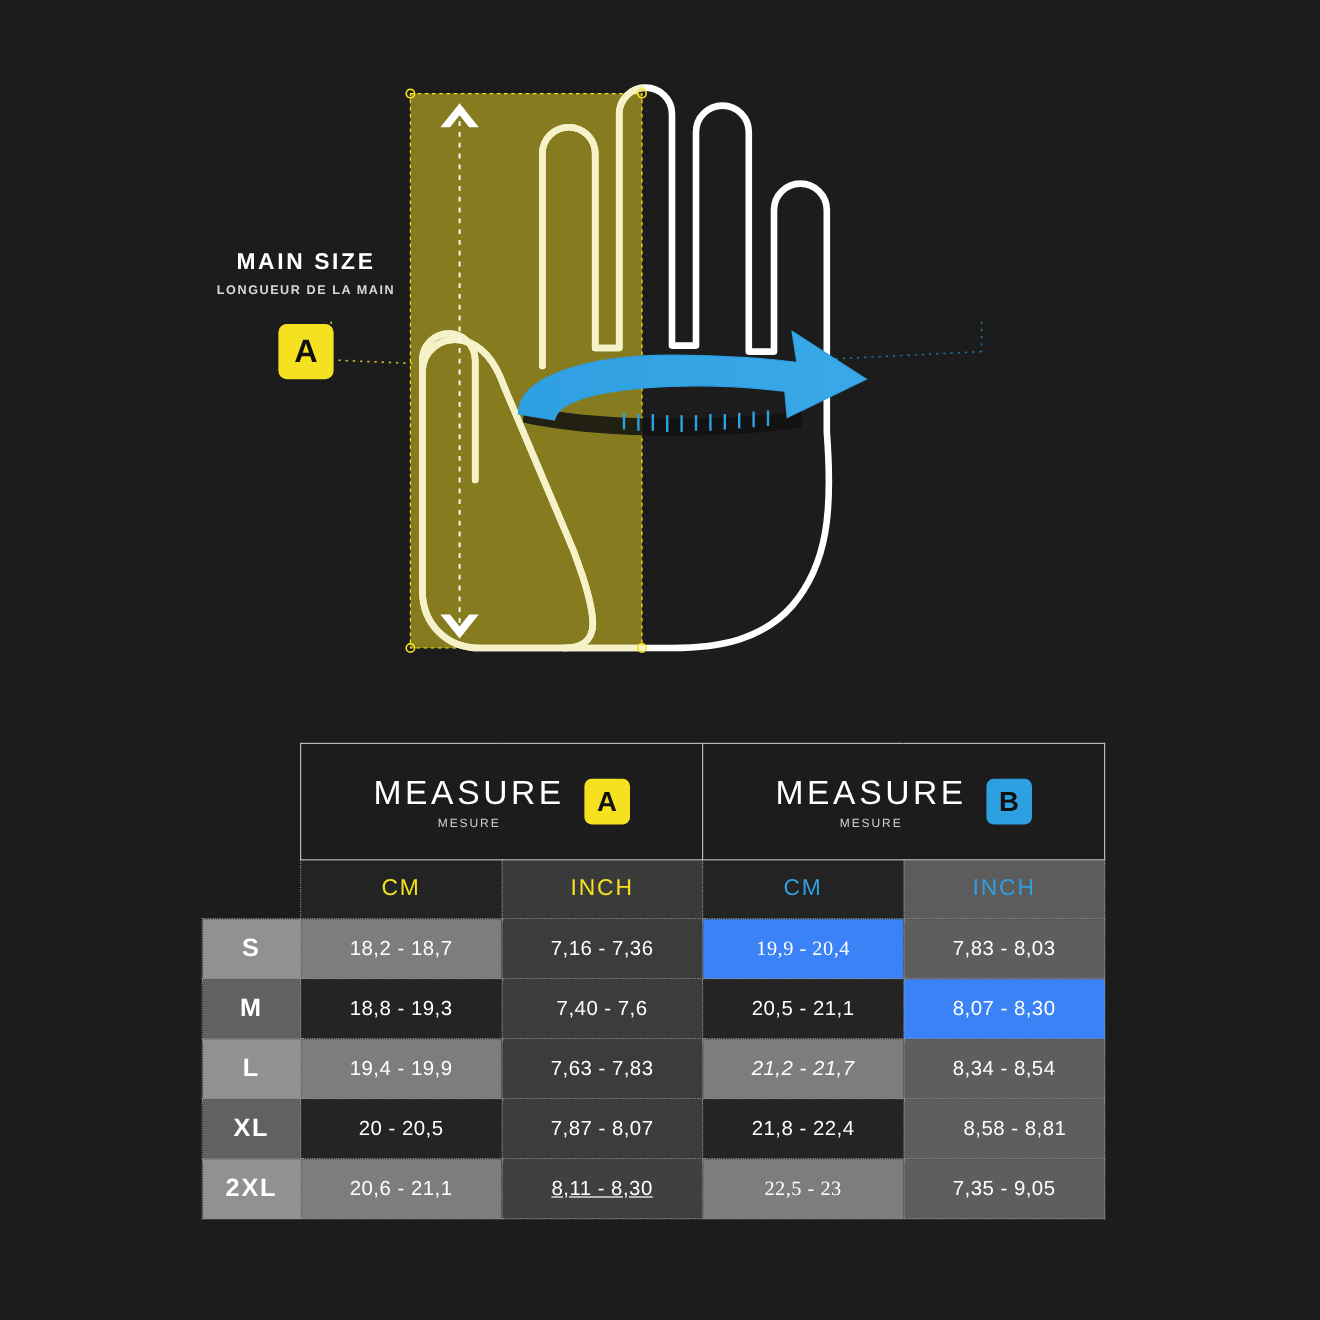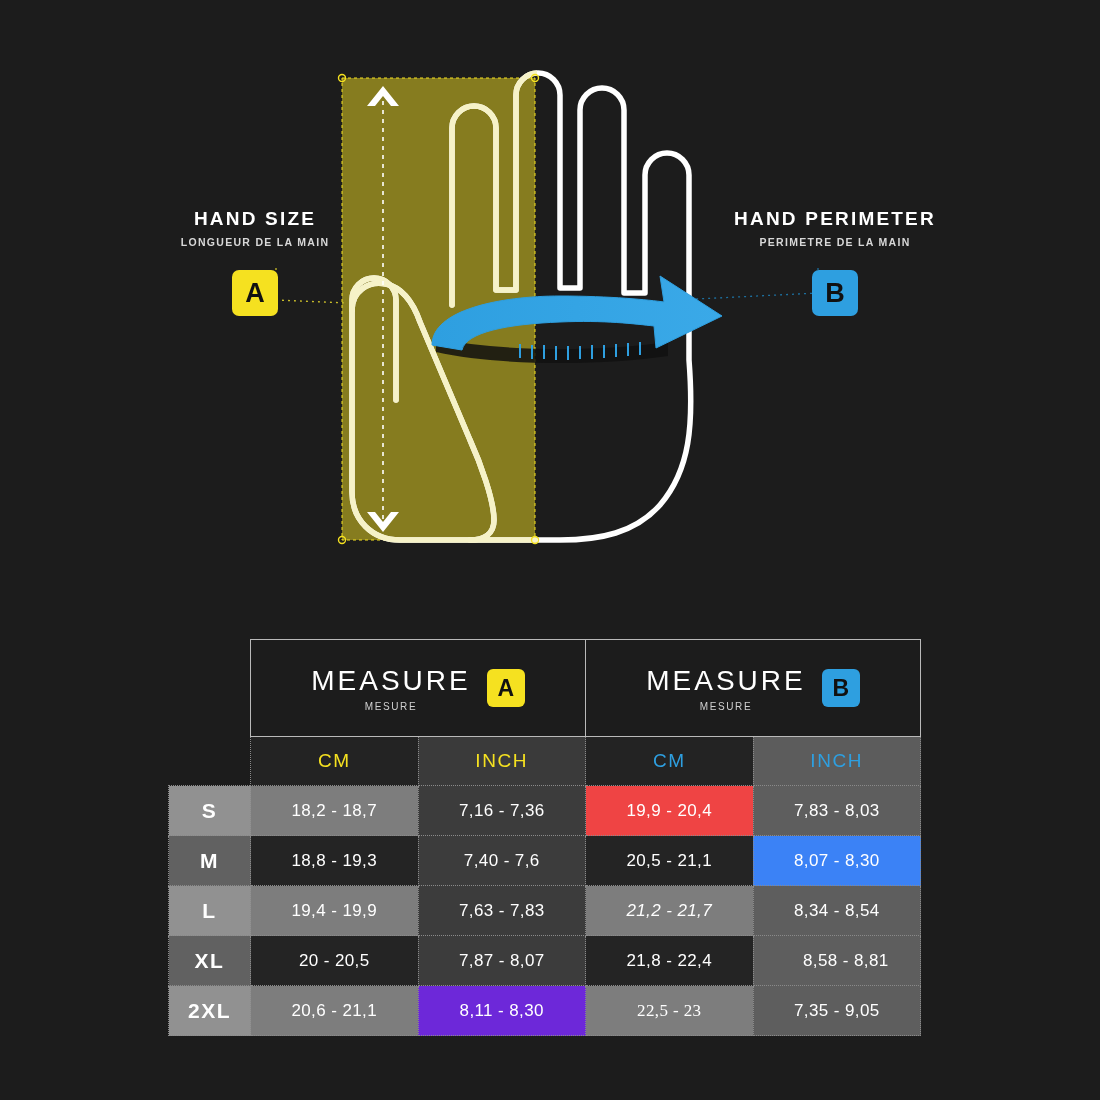--- a/index.html
+++ b/index.html
@@ -71,21 +71,20 @@
   #label-a .badge { margin: 22px auto 0 auto; }
   #label-b { left: 700px; top: 208px; width: 270px; }
   #label-b .badge { margin: 22px auto 0 auto; }
 
   
   #table-wrap {
     position: absolute;
     left: 168px;
     top: 619px;
     width: 752px;
-    margin-top: 20px;
   }
   table.size-table {
     border-collapse: collapse;
     width: 752px;
     table-layout: fixed;
   }
   table.size-table td, table.size-table th {
     border: 1px dotted #8a8a8a;
     padding: 0;
     text-align: center;
@@ -279,30 +278,25 @@
                  L 660 276
                  L 722 316
                  L 656 348
                  L 654 326
                  C 636 324 604 320 560 322
                  C 508 324 466 332 462 350 Z" fill="url(#arrowGrad)" stroke="#2e9fe0" stroke-width="1"></path>
       </g>
     </svg>
 
     <div class="label-block" id="label-a">
-      <div class="label-title">HAND SIZE</div>
+      <div class="label-title">MAIN SIZE</div>
       <div class="label-sub">LONGUEUR DE LA MAIN</div>
       <div class="badge badge-a">A</div>
     </div>
 
-    <div class="label-block" id="label-b">
-      <div class="label-title">HAND PERIMETER</div>
-      <div class="label-sub">PERIMETRE DE LA MAIN</div>
-      <div class="badge badge-b">B</div>
-    </div>
   </div>
 
   <div id="table-wrap">
     <table class="size-table">
       <colgroup>
         <col class="col-size">
         <col class="col-data">
           <col class="col-data">
         <col class="col-data">
           <col class="col-data">
@@ -336,21 +330,21 @@
           <td class="unit-cell unit-a">CM</td>
           <td class="unit-cell unit-a2">INCH</td>
           <td class="unit-cell unit-b">CM</td>
           <td class="unit-cell unit-b2">INCH</td>
         </tr>
 
         <tr>
           <td class="size-cell" style="background:#919191;">S</td>
           <td class="data-cell" style="background:#7d7d7d;">18,2 - 18,7</td>
           <td class="data-cell" style="background:#3c3c3c;">7,16 - 7,36</td>
-          <td class="data-cell" style="background:#ef4444;">19,9 - 20,4</td>
+          <td class="data-cell" style="background:#3b82f6;font-family:Liberation Serif, serif;">19,9 - 20,4</td>
           <td class="data-cell" style="background:#5e5e5e;">7,83 - 8,03</td>
         </tr>
 
         <tr>
           <td class="size-cell" style="background:#616161;">M</td>
           <td class="data-cell" style="background:#242424;">18,8 - 19,3</td>
           <td class="data-cell" style="background:#3c3c3c;">7,40 - 7,6</td>
           <td class="data-cell" style="background:#242424;">20,5 - 21,1</td>
           <td class="data-cell" style="background:#3b82f6;">8,07 - 8,30</td>
         </tr>
@@ -367,21 +361,21 @@
           <td class="size-cell" style="background:#616161;">XL</td>
           <td class="data-cell" style="background:#242424;">20 - 20,5</td>
           <td class="data-cell" style="background:#3c3c3c;text-align:center;">7,87 - 8,07</td>
           <td class="data-cell" style="background:#242424;">21,8 - 22,4</td>
           <td class="data-cell" style="background:#5e5e5e;padding-left:18px;">8,58 - 8,81</td>
         </tr>
 
         <tr>
           <td class="size-cell" style="background:#919191;">2XL</td>
           <td class="data-cell" style="background:#7d7d7d;">20,6 - 21,1</td>
-          <td class="data-cell" style="background:#6d28d9;">8,11 - 8,30</td>
+          <td class="data-cell" style="background:#404040;text-decoration:underline;">8,11 - 8,30</td>
           <td class="data-cell" style="background:#7d7d7d;font-family:Liberation Serif, serif;">22,5 - 23</td>
           <td class="data-cell" style="background:#5e5e5e;">7,35 - 9,05</td>
         </tr>
       </tbody>
     </table>
   </div>
 
 </div>
 
 </body></html>

